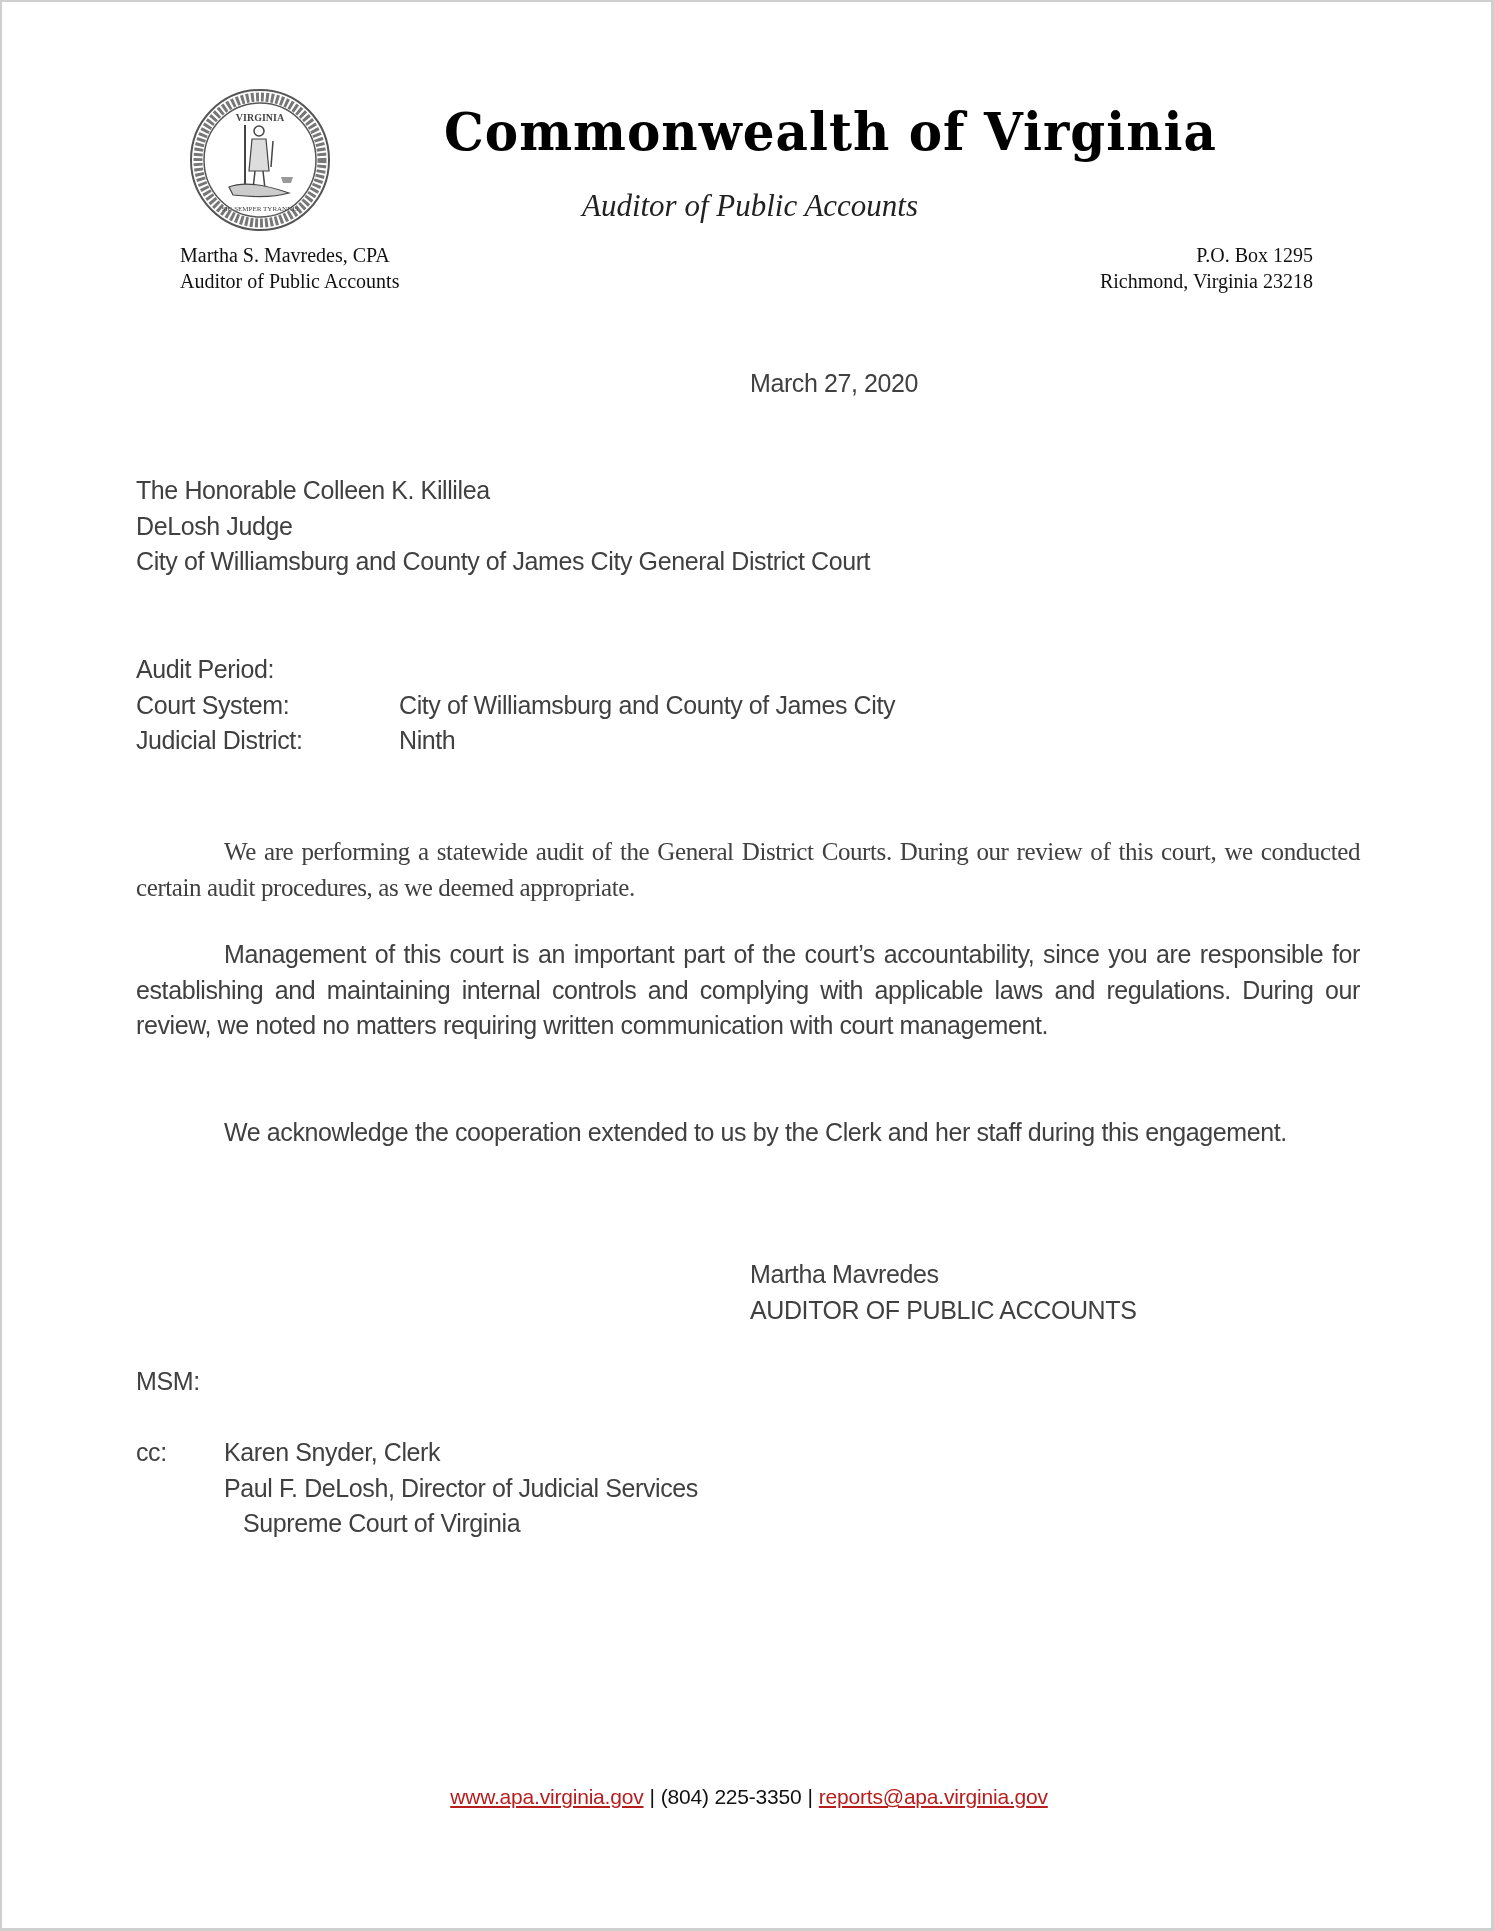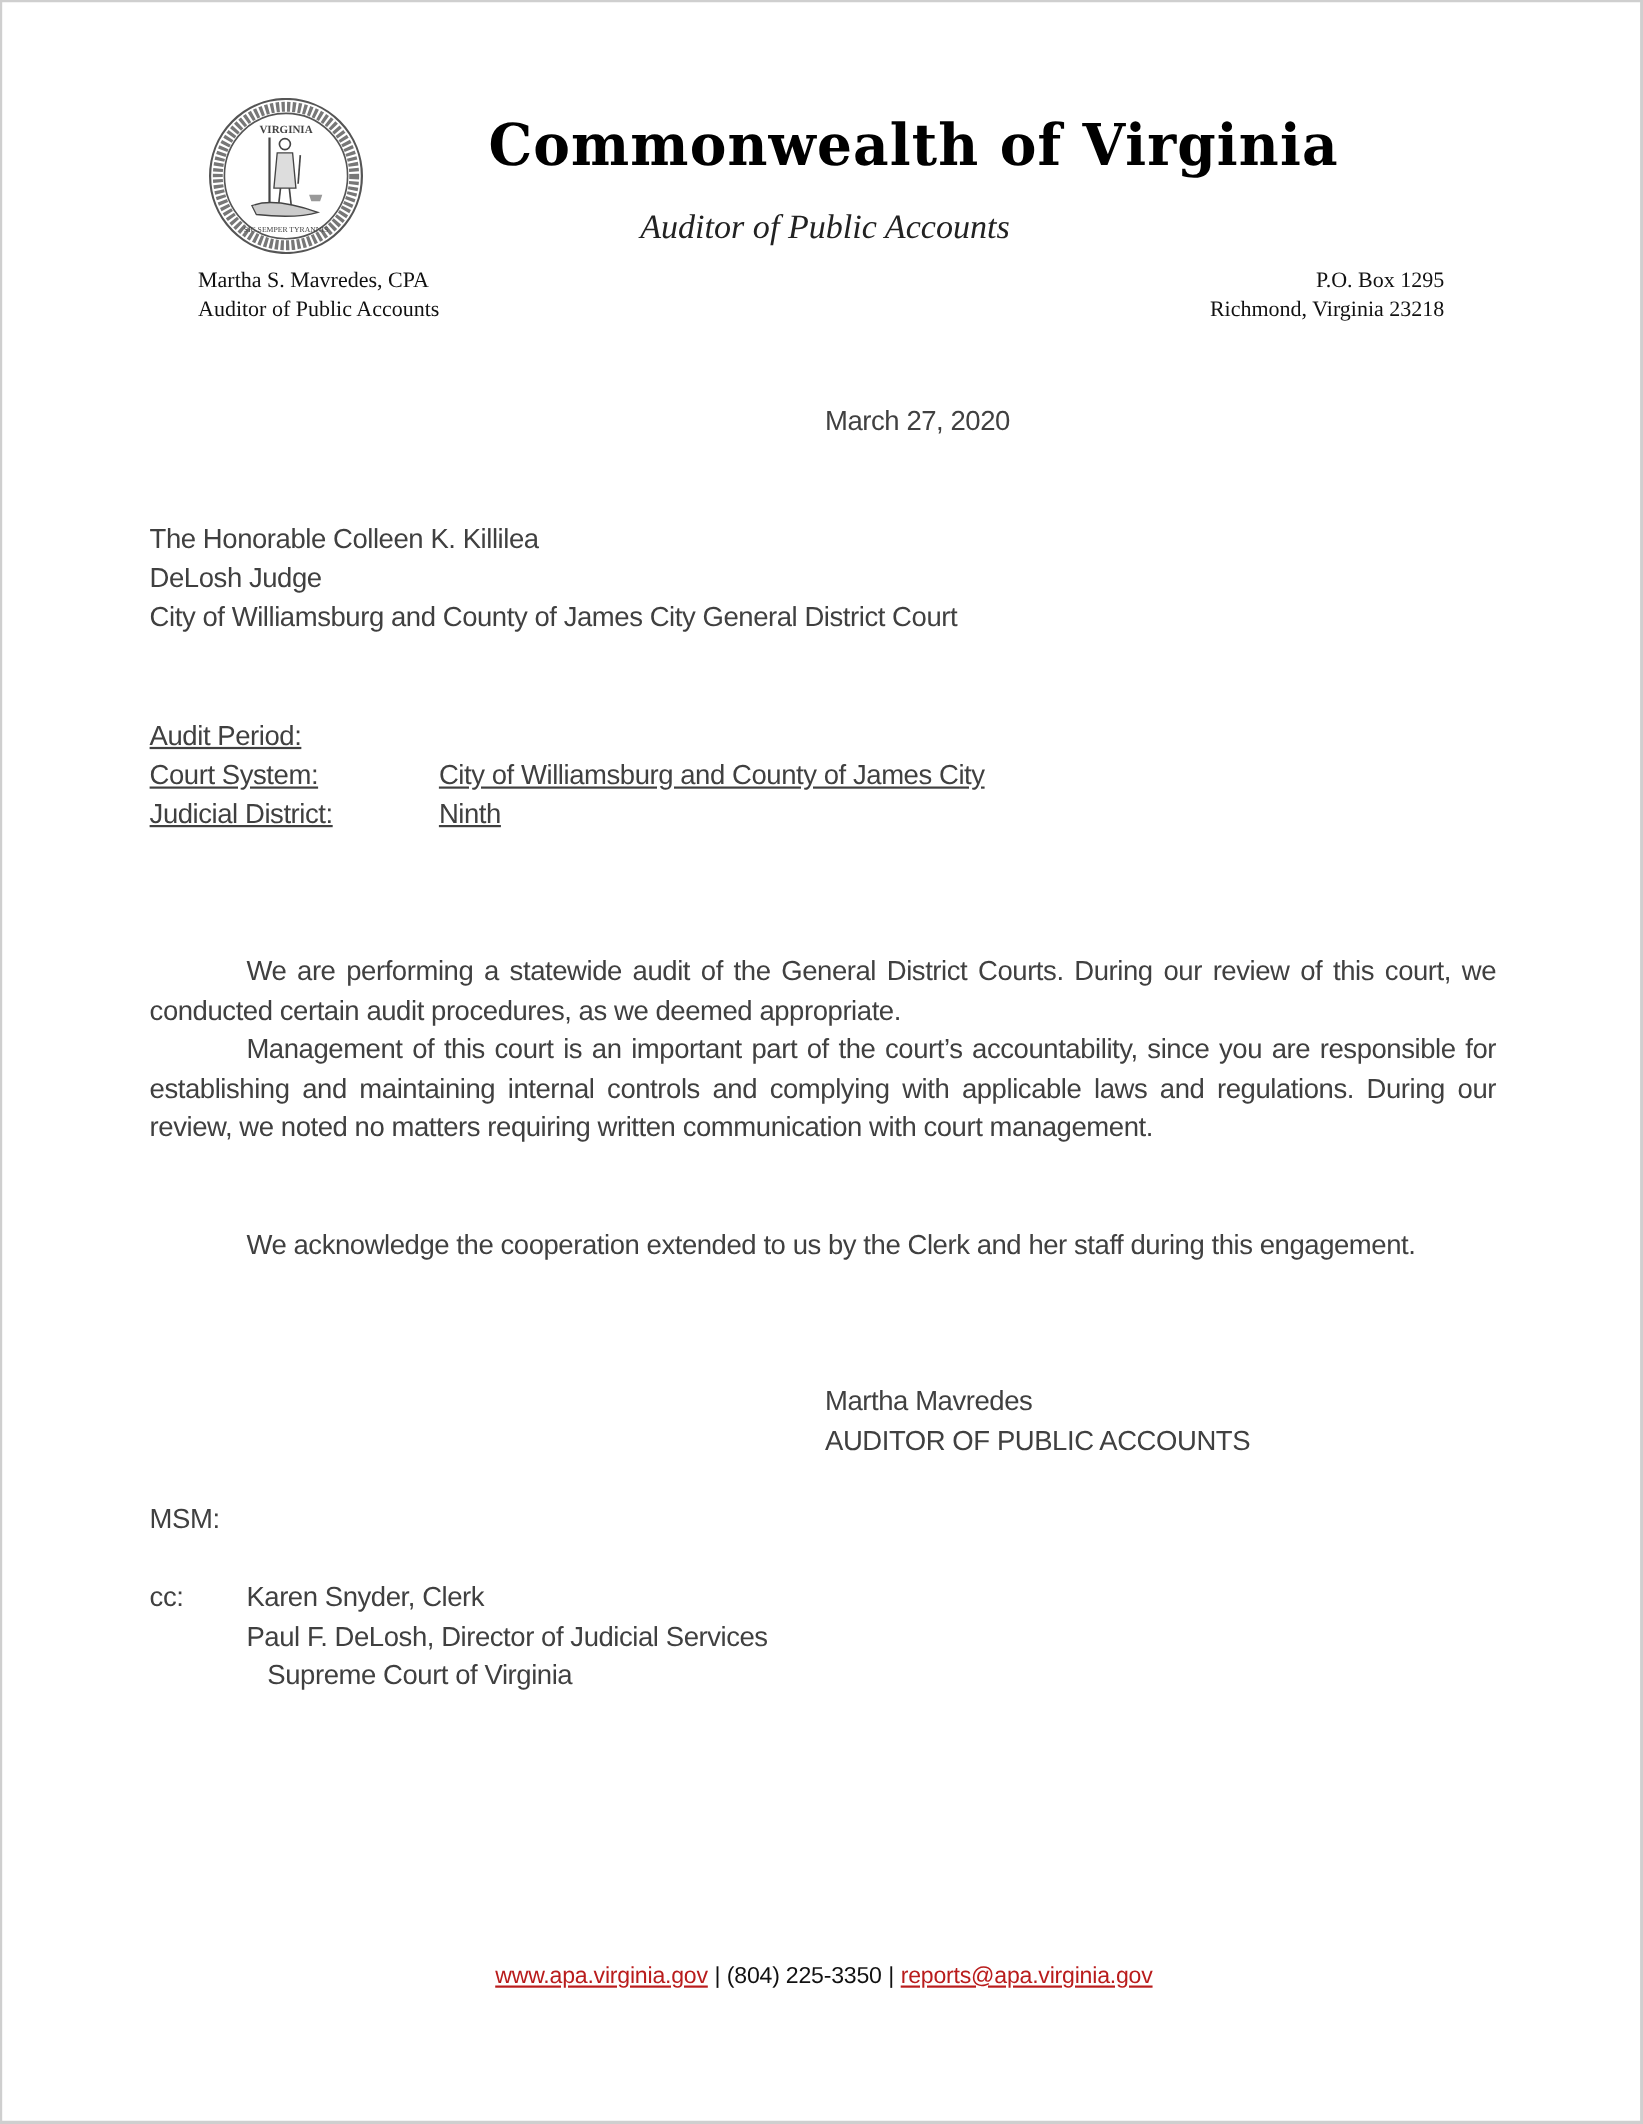--- a/index.html
+++ b/index.html
@@ -27,28 +27,28 @@
     font-family: "Liberation Serif", serif; font-style: italic; font-size: 31px; color: #222;
   }
   .head-left { left: 178px; top: 240px; font-size: 20px; line-height: 26px; }
   .head-right { right: 178px; top: 240px; font-size: 20px; line-height: 26px; text-align: right; }
 
   
   .line-block { line-height: 35.5px; }
   .date { left: 748px; top: 364px; }
   .addressee { left: 134px; top: 471px; }
   .meta { left: 134px; top: 650px; }
-  .meta-row { display: flex; text-decoration: underline; }
+  .meta-row { display: flex; }
   .meta-label { width: 263px; }
   .para {
     position: absolute; left: 134px; width: 1224px; line-height: 35.5px;
     text-align: justify; white-space: normal;
   }
   .para .indent { display: inline-block; width: 88px; }
-  .p1 { top: 864px; }
+  .p1 { top: 832px; font-family: Liberation Serif, serif; }
   .p2 { top: 935px; }
   .p3 { top: 1113px; }
   .signature { left: 748px; top: 1255px; }
   .initials { left: 134px; top: 1362px; }
   .cc { left: 134px; top: 1433px; }
   .cc-row { display: flex; }
   .cc-label { width: 88px; }
   .cc-sub { padding-left: 19px; }
 
   

